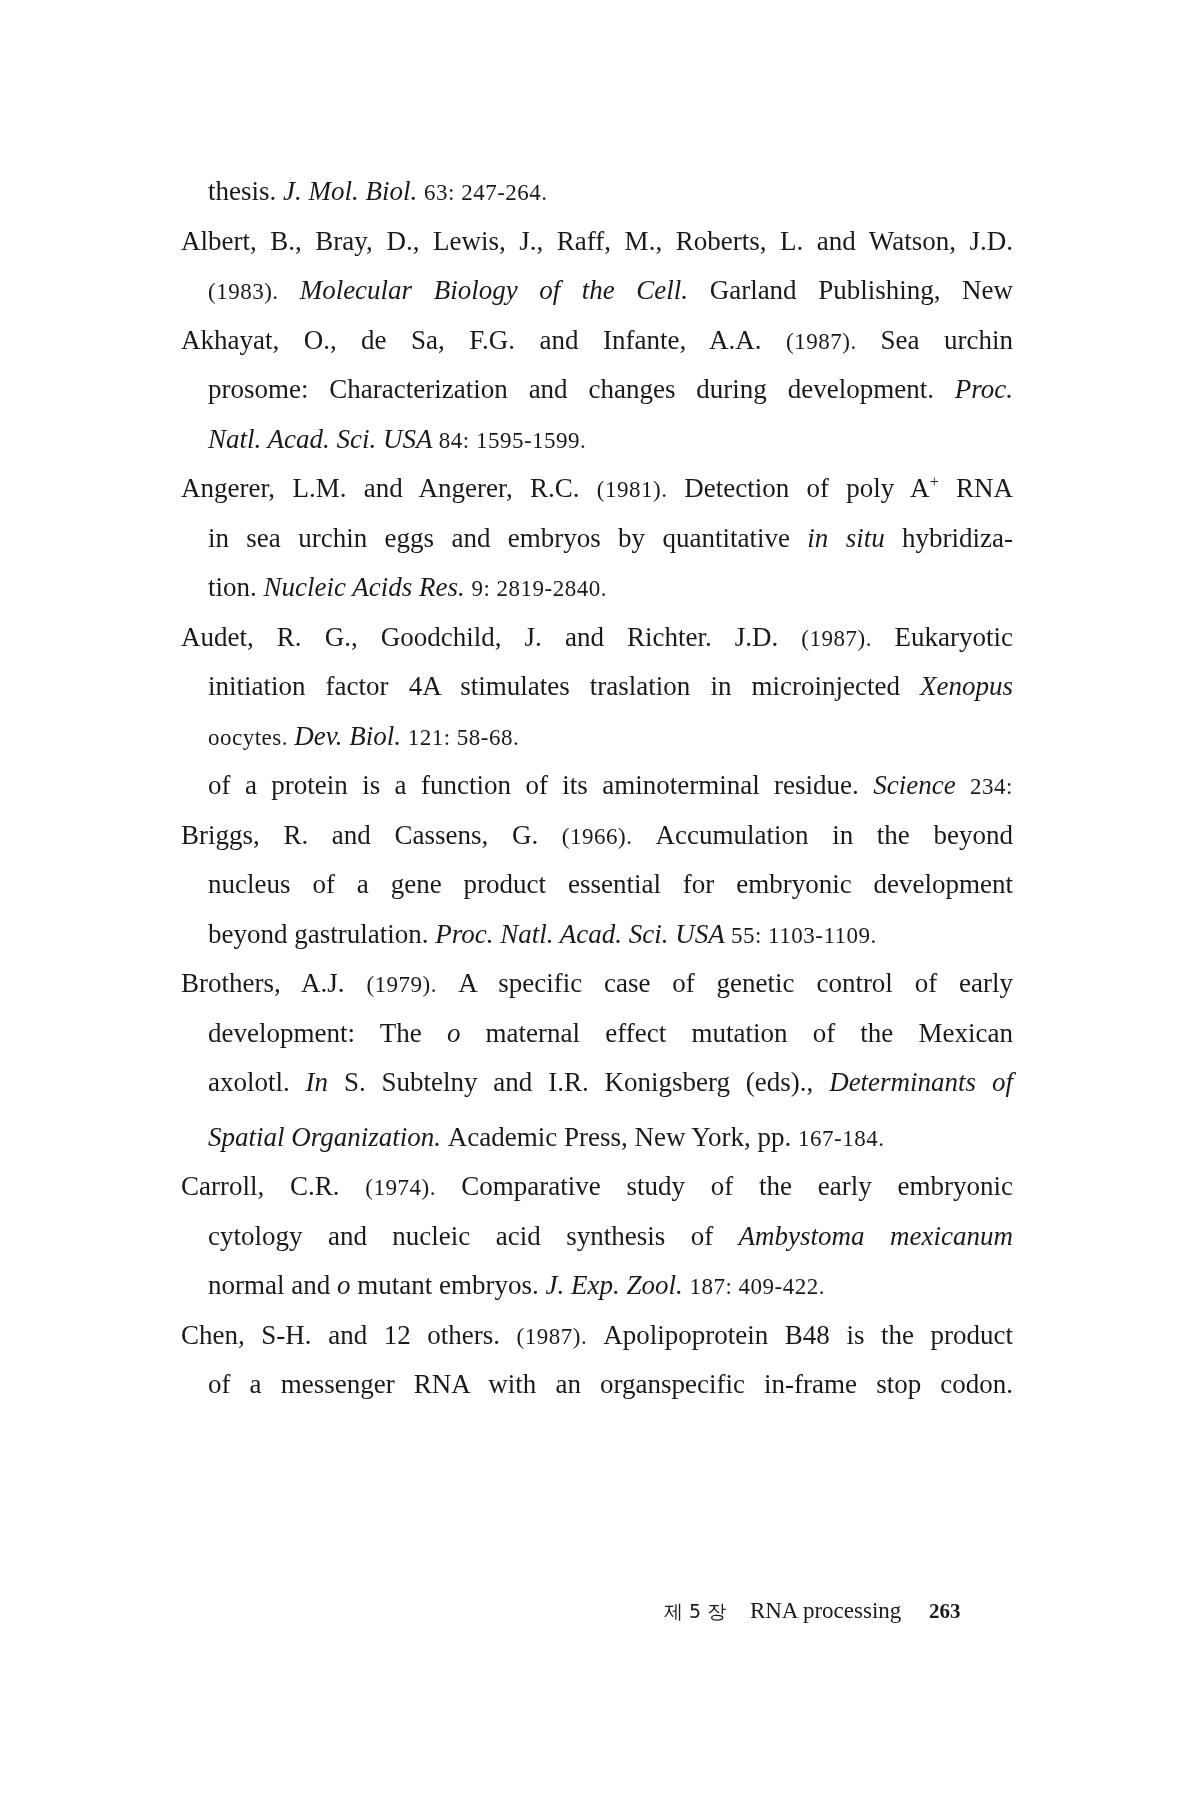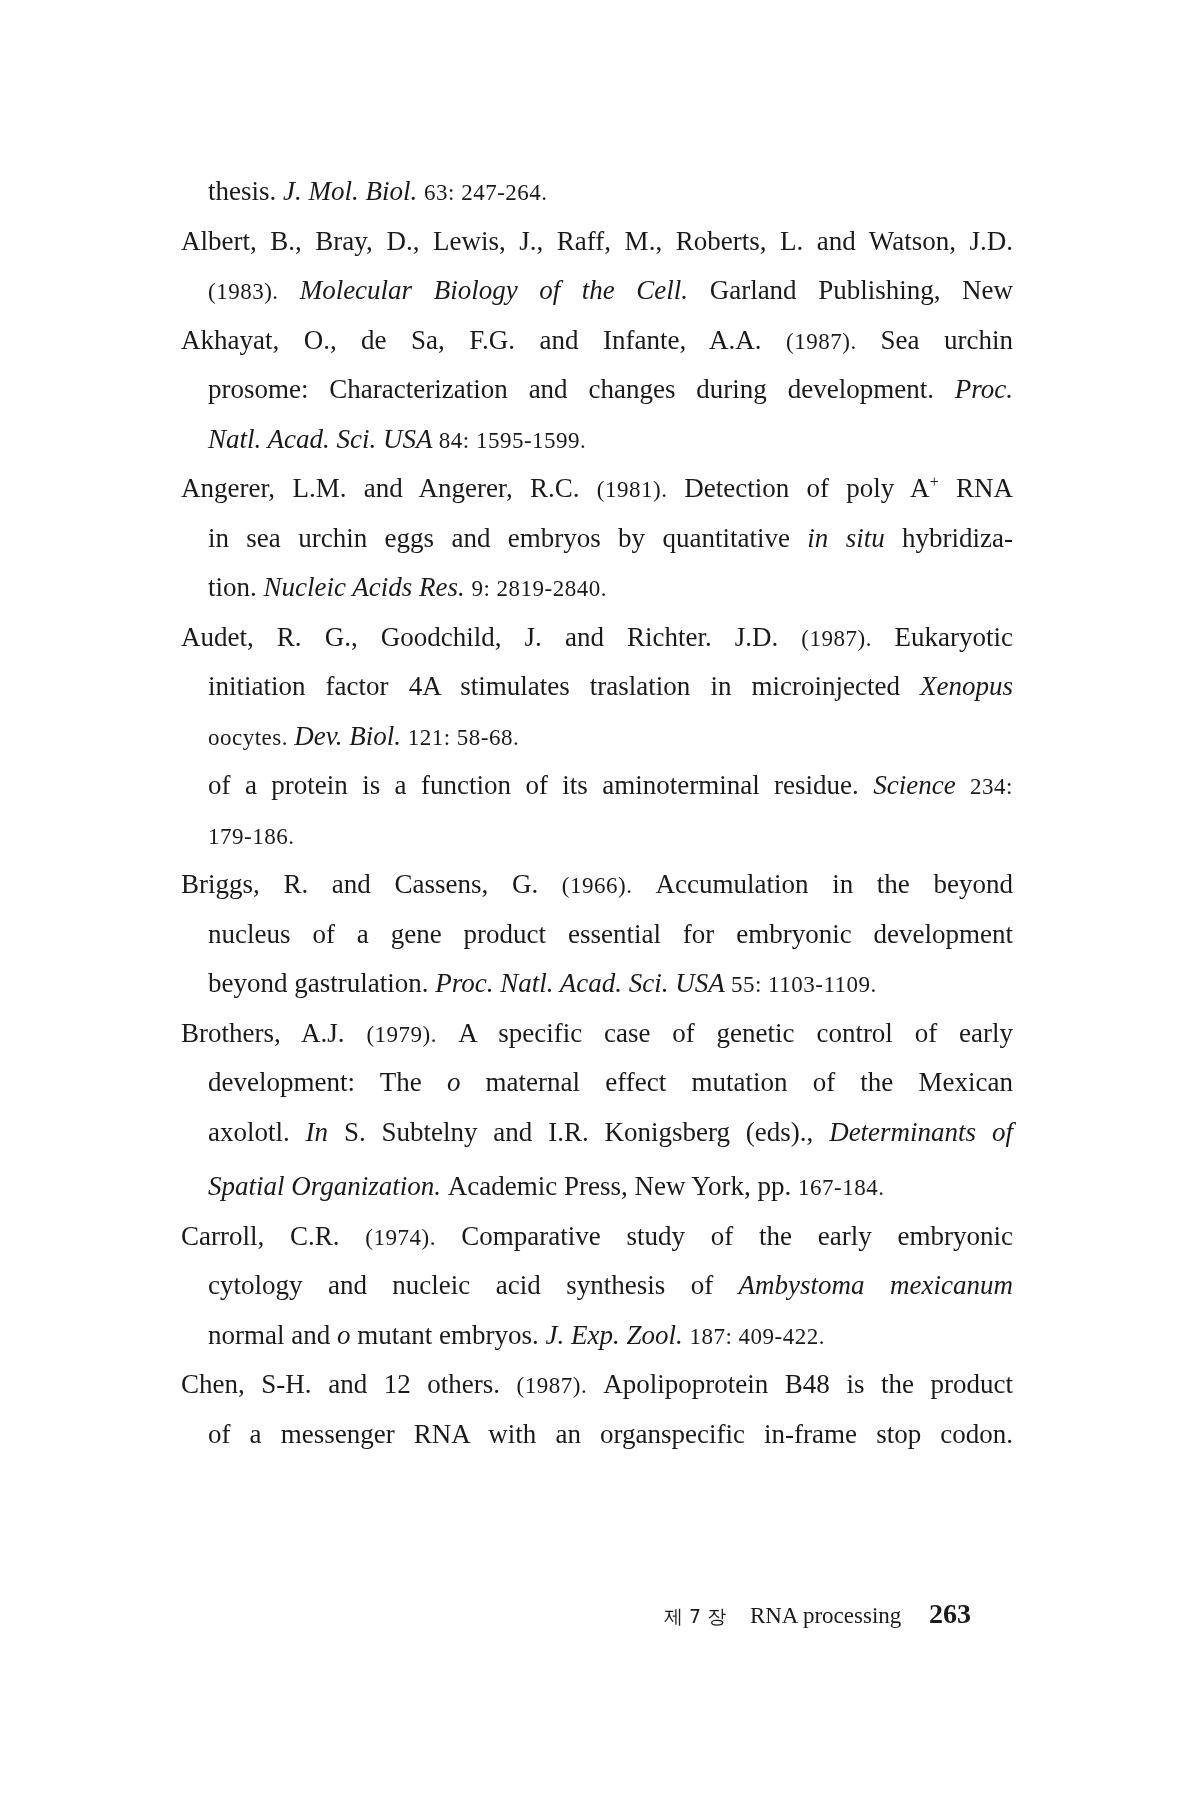--- a/index.html
+++ b/index.html
@@ -17,21 +17,21 @@
   .line.last { text-align-last: left; }
   .line.gap { margin-top: 5px; }
   .it { font-style: italic; }
   .num { font-size: 23px; letter-spacing: 0.5px; }
   .sup { font-size: 16px; vertical-align: 10px; line-height: 0; }
   .footer {
     position: absolute; left: 664px; top: 1598px; font-size: 23px; white-space: nowrap;
   }
   .footer .chap { font-family: "DejaVu Sans", sans-serif; font-size: 19px; }
   .footer .title { margin-left: 18px; }
-  .footer .pno { margin-left: 22px; font-weight: bold; font-size: 28px; }
+  .footer .pno { margin-left: 22px; font-weight: bold; font-size: 21px; }
 </style>
 </head>
 <body>
 
 <div class="page">
   <div class="refs" id="refs">
       <div>
         <div class="line cont last"><span class="">thesis. </span><span class="it">J. Mol. Biol. </span><span class="num">63: 247-264.</span></div>
       </div>
       <div>
@@ -48,21 +48,20 @@
         <div class="line cont"><span class="">in sea urchin eggs and embryos by quantitative </span><span class="it">in situ </span><span class="">hybridiza-</span></div>
         <div class="line cont last"><span class="">tion. </span><span class="it">Nucleic Acids Res. </span><span class="num">9: 2819-2840.</span></div>
       </div>
       <div>
         <div class="line"><span class="">Audet, R. G., Goodchild, J. and Richter. J.D. </span><span class="num">(1987). </span><span class="">Eukaryotic</span></div>
         <div class="line cont"><span class="">initiation factor 4A stimulates traslation in microinjected </span><span class="it">Xenopus</span></div>
         <div class="line cont last"><span class="num">oocytes. </span><span class="it">Dev. Biol. </span><span class="num">121: 58-68.</span></div>
       </div>
       <div>
         <div class="line cont"><span class="">of a protein is a function of its aminoterminal residue. </span><span class="it">Science </span><span class="num">234:</span></div>
-        <div class="line cont last"><span class="num">179-186.</span></div>
       </div>
       <div>
         <div class="line"><span class="">Briggs, R. and Cassens, G. </span><span class="num">(1966). </span><span class="">Accumulation in the beyond</span></div>
         <div class="line cont"><span class="">nucleus of a gene product essential for embryonic development</span></div>
         <div class="line cont last"><span class="">beyond gastrulation. </span><span class="it">Proc. Natl. Acad. Sci. USA </span><span class="num">55: 1103-1109.</span></div>
       </div>
       <div>
         <div class="line"><span class="">Brothers, A.J. </span><span class="num">(1979). </span><span class="">A specific case of genetic control of early</span></div>
         <div class="line cont"><span class="">development: The </span><span class="it">o </span><span class="">maternal effect mutation of the Mexican</span></div>
         <div class="line cont"><span class="">axolotl. </span><span class="it">In </span><span class="">S. Subtelny and I.R. Konigsberg (eds)., </span><span class="it">Determinants of</span></div>
@@ -72,17 +71,17 @@
         <div class="line"><span class="">Carroll, C.R. </span><span class="num">(1974). </span><span class="">Comparative study of the early embryonic</span></div>
         <div class="line cont"><span class="">cytology and nucleic acid synthesis of </span><span class="it">Ambystoma mexicanum</span></div>
         <div class="line cont last"><span class="">normal and </span><span class="it">o </span><span class="">mutant embryos. </span><span class="it">J. Exp. Zool. </span><span class="num">187: 409-422.</span></div>
       </div>
       <div>
         <div class="line"><span class="">Chen, S-H. and 12 others. </span><span class="num">(1987). </span><span class="">Apolipoprotein B48 is the product</span></div>
         <div class="line cont"><span class="">of a messenger RNA with an organspecific in-frame stop codon.</span></div>
       </div>
     </div>
   <div class="footer">
-    <span class="chap">제 7 장</span>
+    <span class="chap">제 5 장</span>
     <span class="title">RNA processing</span>
     <span class="pno">263</span>
   </div>
 </div>
 
 </body></html>

